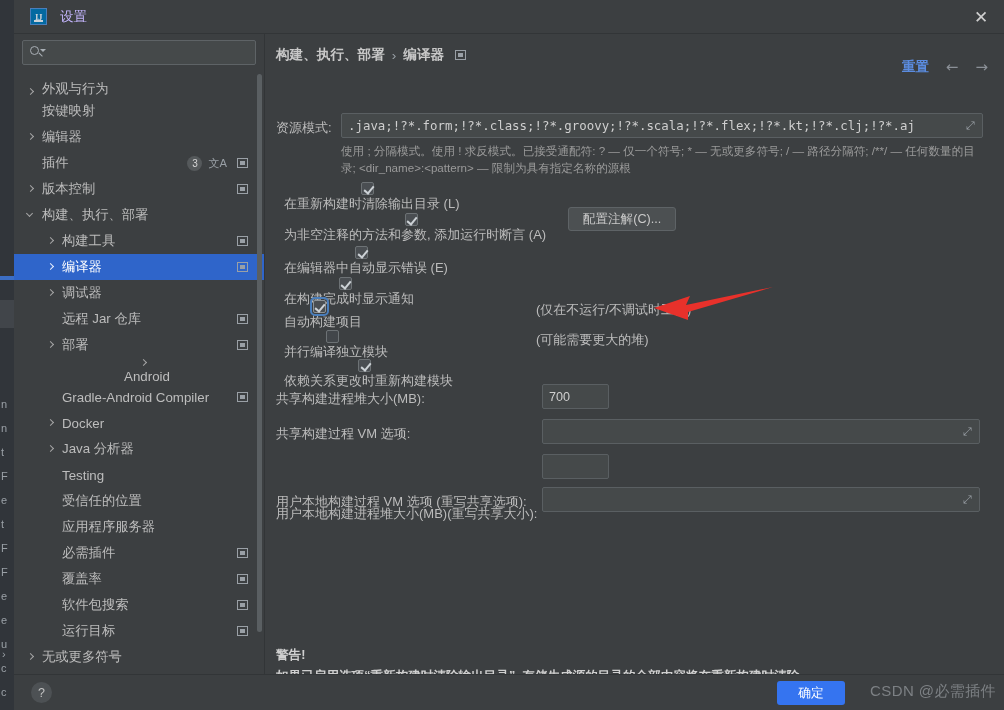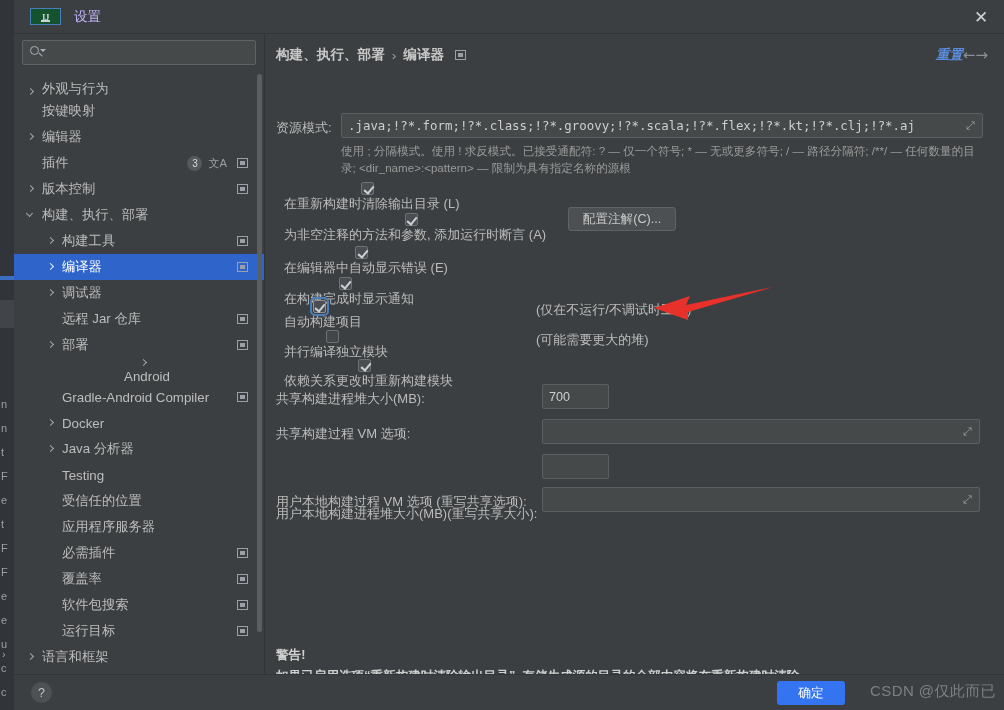--- a/index.html
+++ b/index.html
@@ -40,23 +40,23 @@
     font-size: 11px; color: #9aa0a6;
   }
 
   
   .titlebar {
     position: absolute; left: 14px; top: 0; right: 0; height: 33px;
     background: #3c3f41;
     display: flex; align-items: center;
   }
   .ij-logo {
-    width: 31px; height: 17px; margin-left: 16px;
+    width: 17px; height: 17px; margin-left: 16px;
     border: 1.5px solid #4a7ebb;
-    background: #14532d;
+    background: #0369a1;
     display: flex; align-items: center; justify-content: center;
     font-size: 9px; font-weight: bold; color: #c9d1d9;
     font-family: "Liberation Serif", serif;
     letter-spacing: -0.5px;
   }
   .ij-logo::after {
     content: ""; position: absolute; width: 9px; height: 1.5px;
     background: #c9d1d9; margin-top: 9px;
   }
   .title-text {
@@ -178,22 +178,22 @@
   .breadcrumb .sep { margin: 0 7px; font-weight: normal; color: #9aa0a6; }
   .bc-proj-icon {
     width: 11px; height: 10px; border: 1.3px solid #9aa0a6;
     position: relative; margin-left: 11px;
   }
   .bc-proj-icon::after {
     content: ""; position: absolute; left: 2px; top: 2px;
     width: 5px; height: 4px; background: #9aa0a6;
   }
   .hdr-actions {
-    position: absolute; right: 16px; top: 12px;
-    display: flex; align-items: center;  font-style: italic;
+    position: absolute; right: 16px; top: 24px;
+    display: flex; align-items: center; gap: 17px;
   }
   .reset-link { font-size: 13.4px; color: #5b8ce0; font-weight: bold; }
   .nav-arrow { font-size: 15px; color: #8b9097; font-family: "DejaVu Sans", sans-serif; }
 
   .row-label {
     position: absolute; font-size: 13px; color: #bcbcbc; white-space: nowrap;
   }
 
   .text-field {
     position: absolute; background: #45494a;
@@ -467,21 +467,21 @@
         <div class="tree-row" style="padding-left: 32px;">
           <span class="chev none"></span>
           <span class="label">运行目标</span>
           <span class="spacer"></span>
           <span class="proj-icon"></span>
         </div>
         <div class="tree-row" style="padding-left: 12px;">
           <span class="chev ">
             <i></i>
           </span>
-          <span class="label">语言和框架</span>
+          <span class="label">无或更多符号</span>
           <span class="spacer"></span>
         </div>
       </div>
     <div class="tree-scrollbar"></div>
   </div>
 
   <div class="panel-divider"></div>
 
   <div class="right-panel">
 
@@ -558,15 +558,15 @@
     </div>
 
     <svg class="red-arrow" viewBox="0 0 125 42">
       <path d="M4 22 L40 10 L36 19 L123 1 L38 26 L38 34 Z" fill="#e8312b"></path>
     </svg>
   </div>
 
   <div class="bottombar">
     <div class="help-btn">?</div>
     <button class="ok-btn">确定</button>
-    <div class="watermark">CSDN @仅此而已</div>
+    <div class="watermark">CSDN @必需插件</div>
   </div>
 </div>
 
 </body></html>

